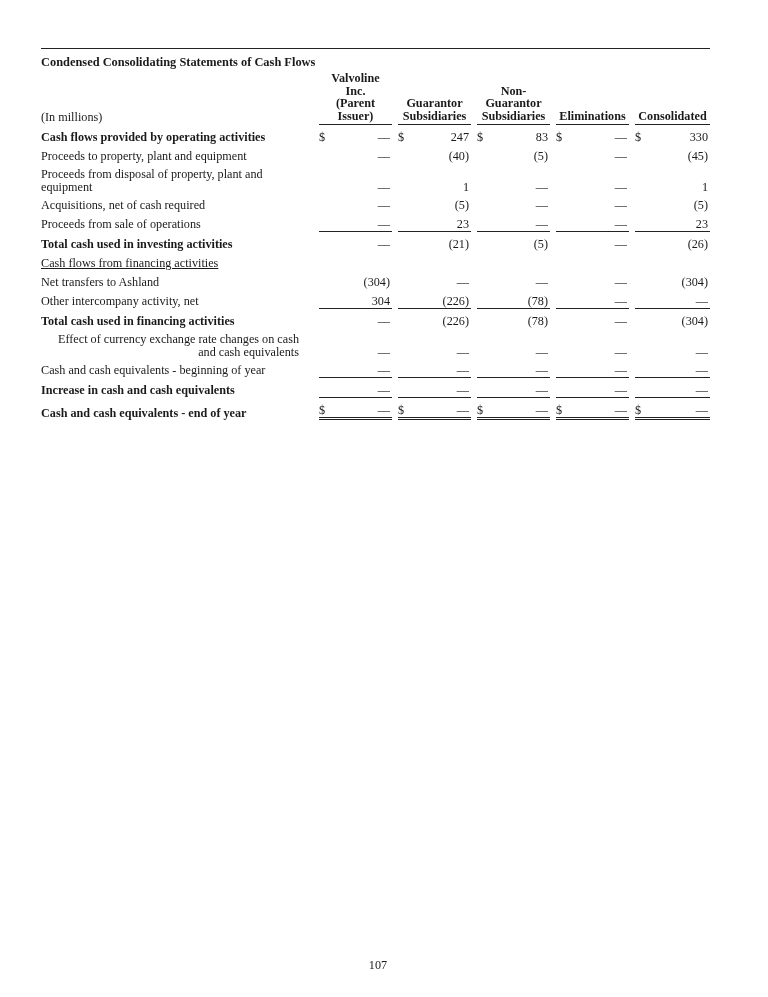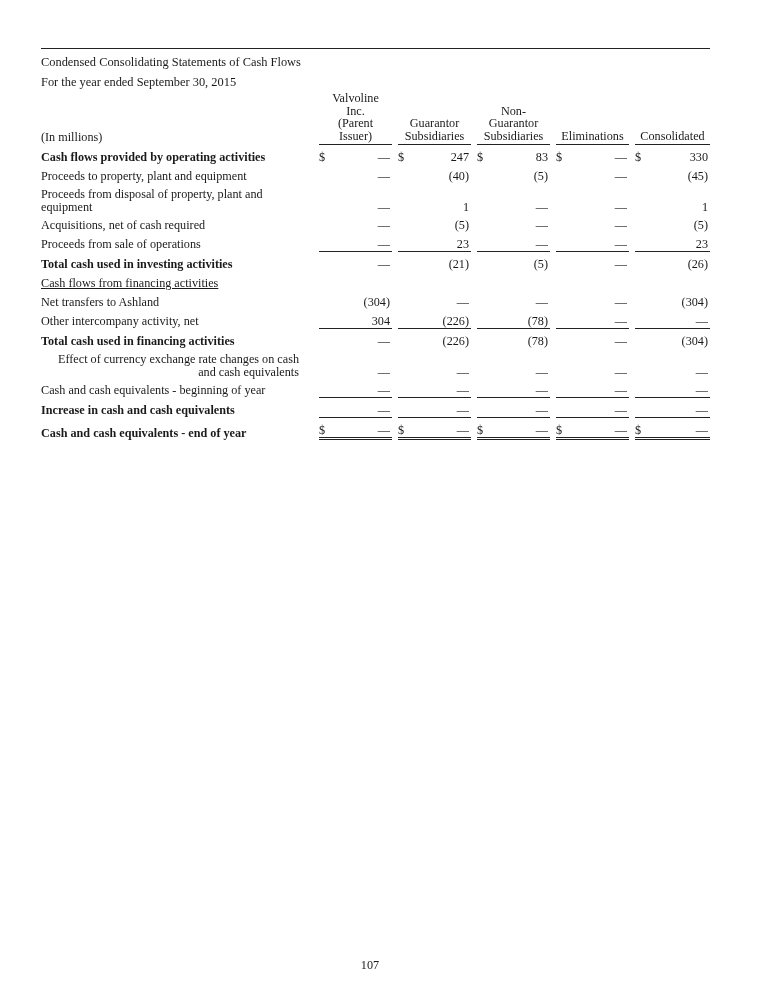--- a/index.html
+++ b/index.html
@@ -3,48 +3,47 @@
 <meta charset="utf-8">
 <style>
   html, body { margin: 0; padding: 0; background: #ffffff; }
   body {
     width: 768px; height: 997px; position: relative; overflow: hidden;
     font-family: "Liberation Serif", "DejaVu Serif", serif;
     color: #1a1a1a; font-size: 12.2px;
   }
   .page { position: absolute; left: 41px; top: 48px; width: 669px; }
   .top-rule { border-top: 1.3px solid #222; height: 0; margin-bottom: 3px; }
-  .title { font-weight: normal; font-size: 12.4px; height: 20px; line-height: 20px; }
+  .title { font-weight: bold; font-size: 12.4px; height: 20px; line-height: 20px; }
   table { border-collapse: separate; border-spacing: 0; width: 669px; table-layout: fixed; }
   col.c-label { width: 278px; }
   col.c-gap { width: 6px; }
   col.c-num { width: 73px; }
   col.c-num2 { width: 75px; }
   td, th { padding: 0; vertical-align: bottom; font-weight: normal; }
   th { text-align: center; line-height: 12.5px; font-size: 12.2px; padding-bottom: 2px; }
   th.lab { text-align: left; }
-  th.hdr { border-bottom: 1.2px solid #222; }
+  th.hdr { border-bottom: 1.2px solid #222; font-weight: bold; }
   tr.r td { height: 19px; line-height: 13px; }
   tr.r2 td { height: 30px; line-height: 12.5px; }
   .bold { font-weight: bold; }
   .ul { text-decoration: underline; }
   .cell { display: flex; justify-content: space-between; padding-right: 2px; }
   .cell .dol { padding-left: 0; }
   .cell .val { margin-left: auto; }
   td.sub { border-top: 1.2px solid #222; }
   td.dbl { border-bottom: 3.5px double #222; }
-  .page-num { position: absolute; top: 958px; left: 4px; width: 732px; text-align: center; font-size: 12.2px; }
+  .page-num { position: absolute; top: 958px; left: 12px; width: 732px; text-align: center; font-size: 12.2px; }
 </style>
 </head>
 <body>
 
 <div class="page">
   <div class="top-rule"></div>
   <div class="title">Condensed Consolidating Statements of Cash Flows</div>
-  <div class="title">For the year ended September 30, 2015</div>
 
   <table>
     <colgroup>
       <col class="c-label">
       <col class="c-num">
         <col class="c-gap">
       <col class="c-num">
         <col class="c-gap">
       <col class="c-num">
         <col class="c-gap">

